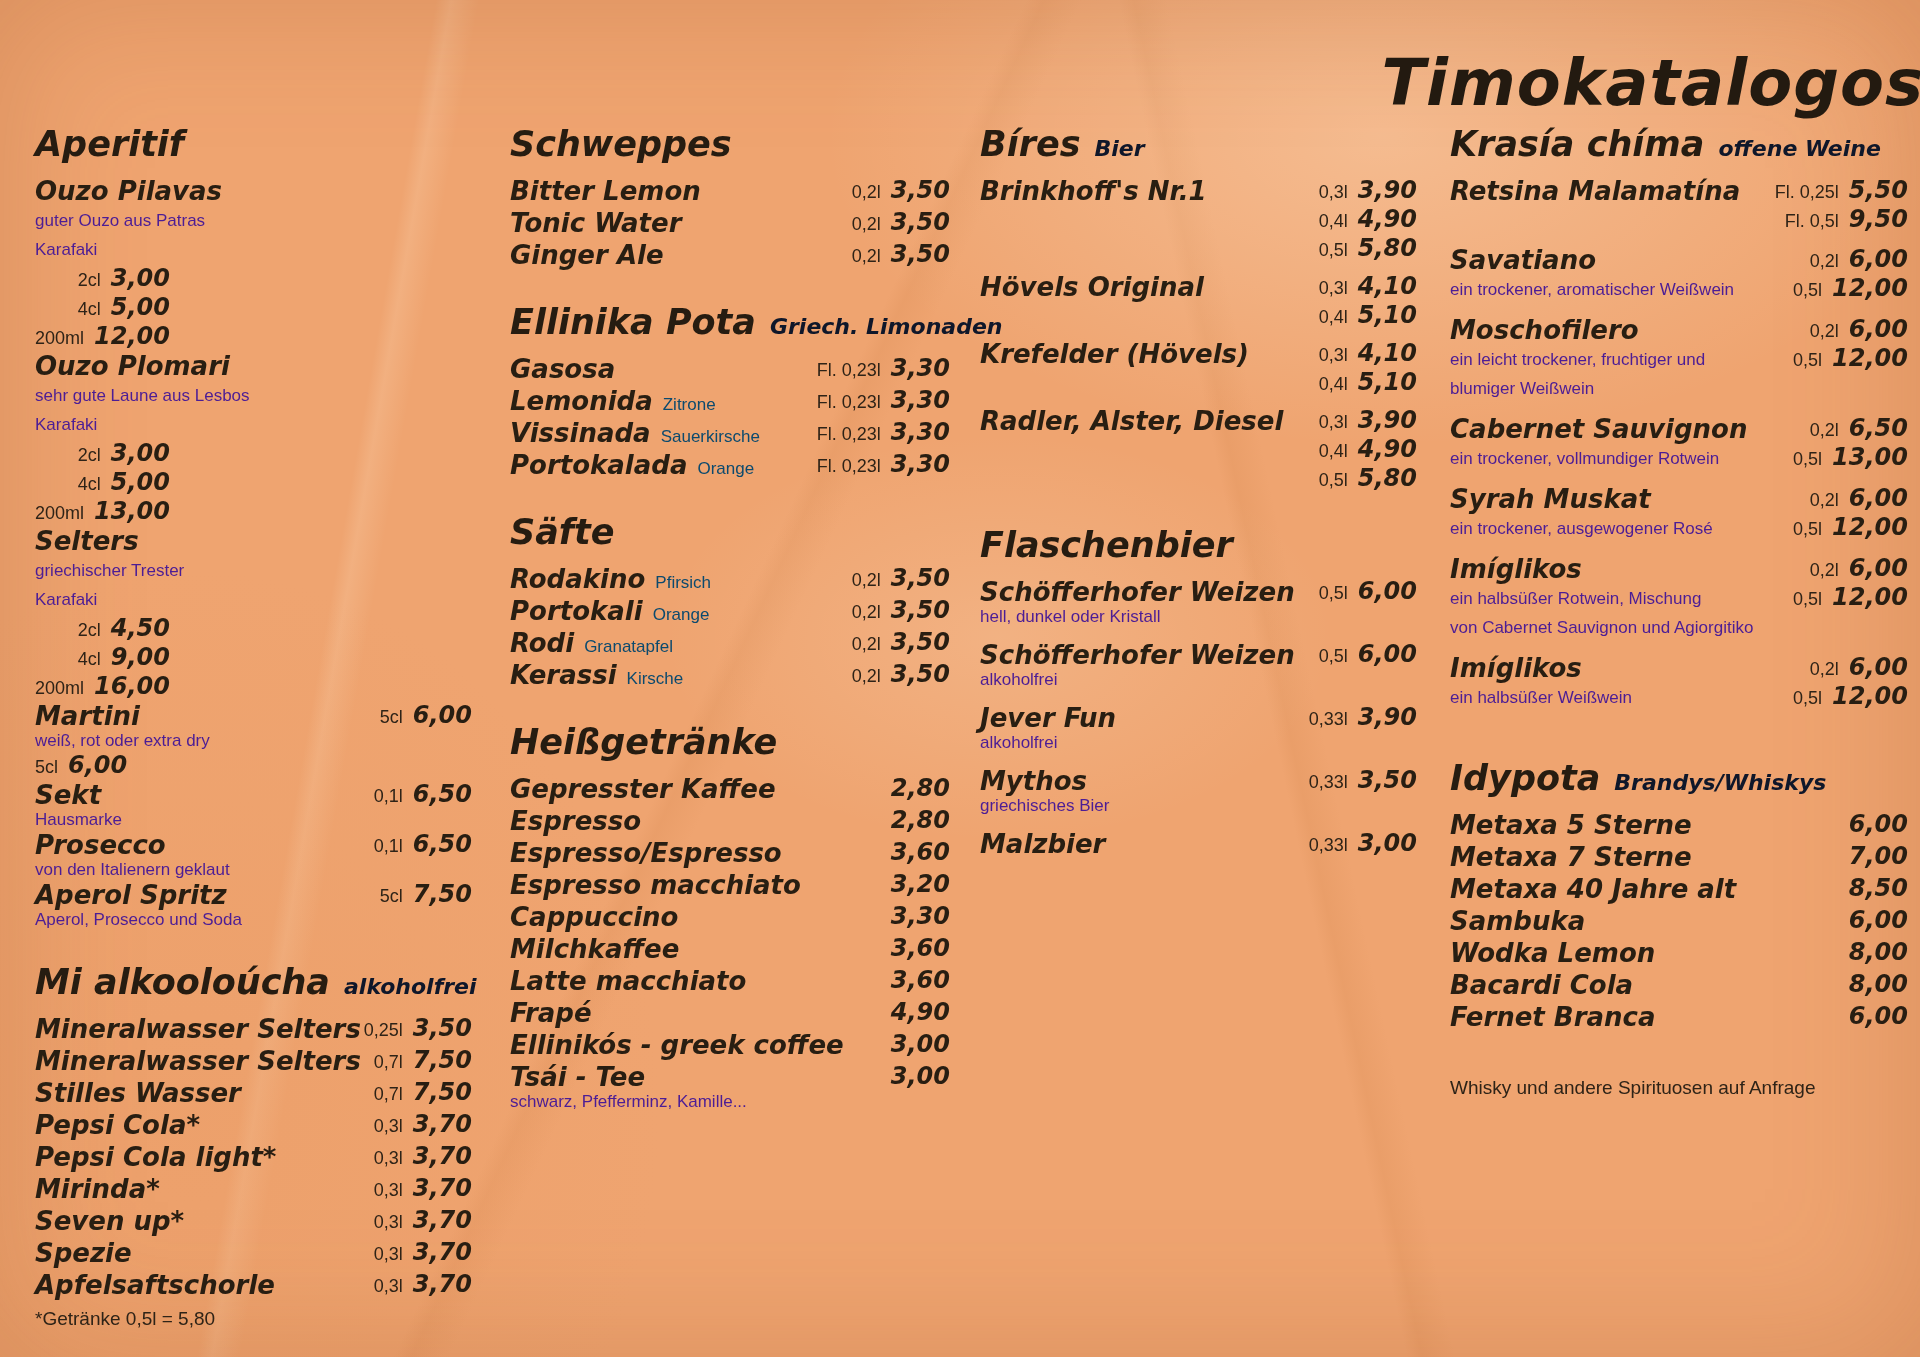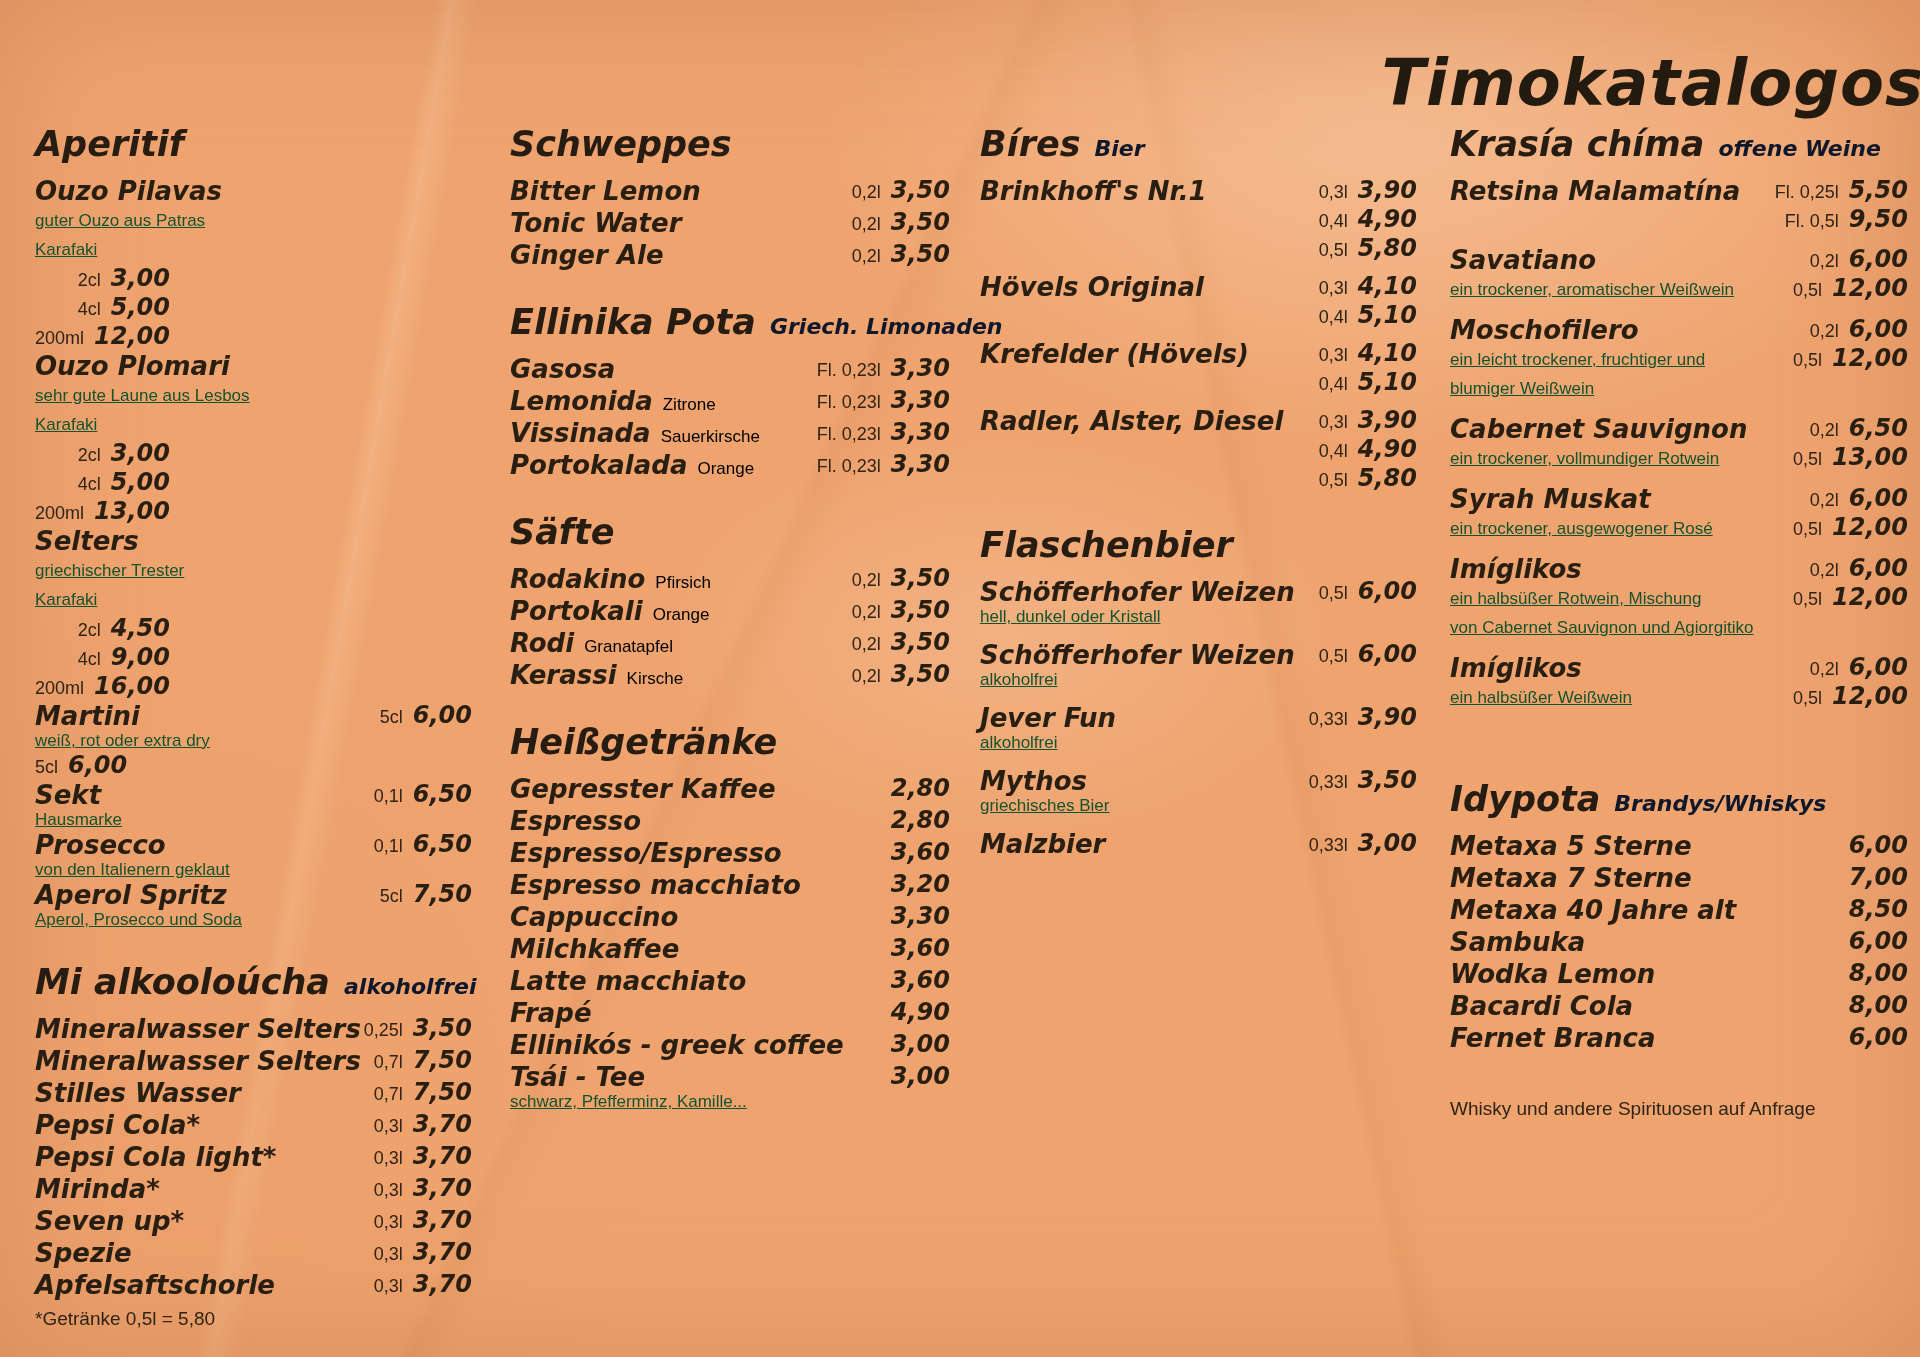--- a/index.html
+++ b/index.html
@@ -27,36 +27,36 @@
   #col3{left:980px;width:437px;}
   #col4{left:1450px;width:458px;}
   .section{margin-top:32px;}
   .col .section:first-child{margin-top:0;}
   .shead{display:flex;align-items:baseline;gap:14px;margin:0 0 12px 0;
     font:italic 700 35px "DejaVu Sans", sans-serif;color:#261c11;white-space:nowrap;}
   .shead .shead-note{font:italic 600 22px "DejaVu Sans", sans-serif;color:#0f172a;}
   .item{display:flex;justify-content:space-between;align-items:flex-start;margin-bottom:2px;}
   .left{flex:1;min-width:0;}
   .nline{font:italic 600 26px "DejaVu Sans", sans-serif;line-height:30px;color:#281e12;white-space:nowrap;}
-  .nnote{font:normal 400 17px "Liberation Sans", sans-serif;font-style:normal;margin-left:10px;color:#000000;}
-  .desc{font:400 17px "Liberation Sans", sans-serif;line-height:20px;color:#14532d;text-decoration:underline;}
+  .nnote{font:normal 400 17px "Liberation Sans", sans-serif;font-style:normal;margin-left:10px;color:#0c4a6e;}
+  .desc{font:400 17px "Liberation Sans", sans-serif;line-height:20px;color:#4c1d95;}
   .item.multi .desc{line-height:29px;}
   .right{text-align:right;}
   .prow{display:flex;justify-content:flex-end;align-items:baseline;gap:10px;height:29px;line-height:29px;}
   .vol{font:400 18px "Liberation Sans", sans-serif;color:#2e2317;}
   .amt{font:italic 600 24px "DejaVu Sans", sans-serif;color:#281e12;}
   .footnote{font:400 19px "Liberation Sans", sans-serif;color:#2e2317;margin-top:8px;}
   
   #col1 .section:nth-child(1) .item.multi{margin-bottom:0;flex-direction:column;}
   #col1 .section:nth-child(1) .item{margin-bottom:0;}
   #col2 .item{margin-bottom:2px;}
   #col3 .section:nth-child(1) .item{margin-bottom:9px;}
   #col3 .section:nth-child(2) .item{margin-bottom:13px;}
   #col4 .section:nth-child(1) .item{margin-bottom:11px;}
-  #col4 .section:nth-child(2){margin-top:67px;}
+  #col4 .section:nth-child(2){margin-top:46px;}
   #col4 .footnote{margin-top:45px;}
 </style>
 </head>
 <body>
 
 <h1 class="title">Timokatalogos</h1>
 
 <div class="col" id="col1">
     <div class="section">
       <h2 class="shead">

